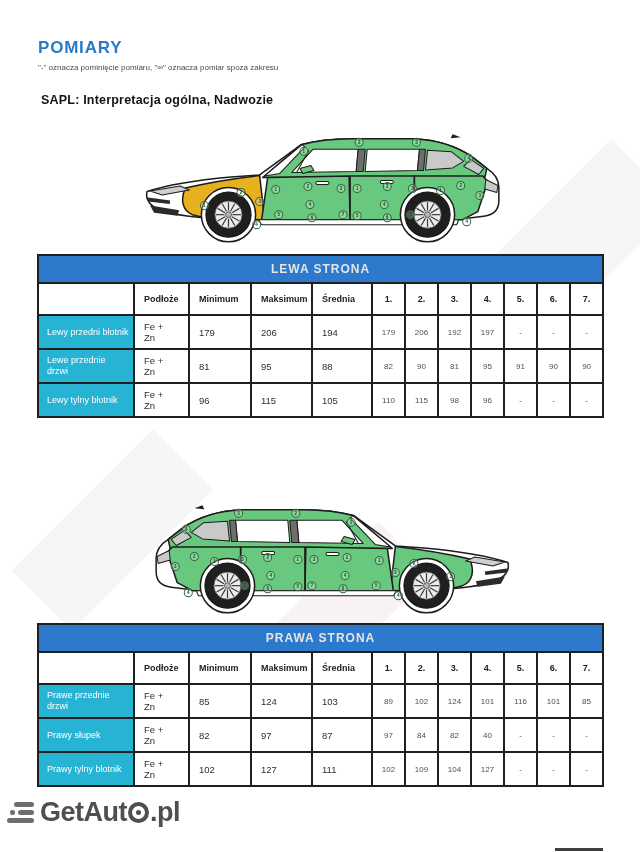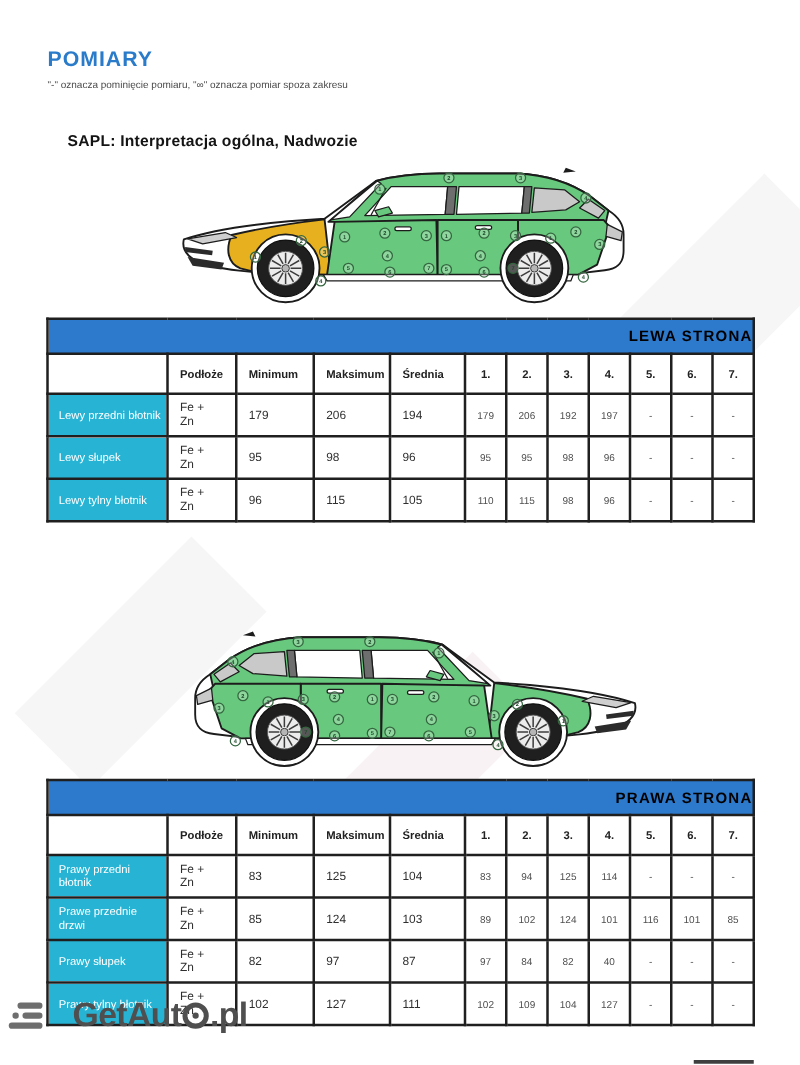--- a/index.html
+++ b/index.html
@@ -9,47 +9,47 @@
   
   .wm{position:absolute;z-index:0;}
   .wm-a{left:495px;top:130px;width:95px;height:290px;background:#eeeeee;transform:rotate(45deg);opacity:.55;}
   .wm-b{left:70px;top:430px;width:85px;height:200px;background:#f0f0f0;transform:rotate(45deg);opacity:.6;}
   .wm-c{left:300px;top:520px;width:75px;height:190px;background:#f5e9ec;transform:rotate(45deg);opacity:.6;}
 
   
   h1.page-title{left:38px;top:38px;margin:0;font-size:17px;font-weight:bold;
       color:#2a7bc9;letter-spacing:.8px;position:absolute;z-index:2;}
   p.note{left:38px;top:63px;margin:0;font-size:8px;color:#4b4b4b;position:absolute;z-index:2;}
-  h2.section{left:38px;top:90px;margin:16px;font-size:12.5px;font-weight:bold;color:#141414;
+  h2.section{left:38px;top:90px;margin:3px;font-size:12.5px;font-weight:bold;color:#141414;
       letter-spacing:.2px;position:absolute;z-index:2;}
 
   
   svg.car{position:absolute;z-index:1;}
   #car-left{left:133px;top:116px;width:392px;height:133px;}
   #car-right{left:130px;top:487px;width:392px;height:133px;}
   .pt{fill:rgba(255,255,255,.25);stroke:#34663f;stroke-width:2;}
   .pt-t{font-family:"Liberation Sans",sans-serif;font-size:9px;font-weight:bold;fill:#1e4a2a;text-anchor:middle;}
 
   
   table.mtable{position:absolute;left:37px;width:565px;border-collapse:collapse;
       table-layout:fixed;background:#fff;z-index:2;}
   table.t1{top:254px;} table.t2{top:623px;}
   .mtable th,.mtable td{border:2px solid #1f1f1f;overflow:hidden;}
-  .mtable th.ttl{background:#2d79cb;color:#000000;font-size:12px;font-weight:bold;
-      letter-spacing:1px;text-align:right;height:22px;padding:2px 0;}
+  .mtable th.ttl{background:#2d79cb;color:#e5e5e5;font-size:12px;font-weight:bold;
+      letter-spacing:1px;text-align:center;height:22px;padding:2px 0;}
   .mtable tr.cols th{height:26px;background:#fff;font-size:9px;font-weight:bold;color:#222;}
   .mtable .c-label{text-align:left;padding:2px 4px 2px 8px;margin-left:27px;}
   .mtable .c-text{text-align:left;padding:2px 13px 2px 9px;}
   .mtable .c-num{text-align:center;padding:2px 0;}
   .mtable tbody td{height:28px;font-size:9.5px;color:#2f2f2f;}
   .mtable tbody td.c-label{background:#27b4d4;color:#fff;font-size:9px;line-height:1.2;}
   .mtable tbody td.c-num{font-size:8px;color:#4f4f4f;}
 
   
-  .logo{left:7px;top:797px;position:absolute;z-index:5;display:flex;align-items:center;gap:24px;}
+  .logo{left:7px;top:797px;position:absolute;z-index:5;display:flex;align-items:center;gap:6px;}
   .logo-bars{display:flex;flex-direction:column;gap:3.5px;align-items:flex-end;width:27px;}
   .logo-bars .bar{height:4.5px;border-radius:2.5px;background:#6e6e6e;}
   .b1{width:20px;} .b3{width:27px;}
   .logo-bars .row{display:flex;gap:3.5px;align-items:center;width:100%;justify-content:flex-end;}
   .logo-bars .dot{width:4.5px;height:4.5px;border-radius:50%;background:#6e6e6e;}
   .b2{width:16px;}
   .logo-text{font-size:27px;font-weight:bold;color:#4f4f4f;letter-spacing:-.5px;display:flex;align-items:center;}
   .o-icon{display:inline-block;width:13px;height:13px;border:4.5px solid #4f4f4f;border-radius:50%;
       position:relative;margin:0 1px;}
   .o-icon::after{content:"";position:absolute;left:50%;top:50%;width:5px;height:5px;margin:-2.5px 0 0 -2.5px;
@@ -231,32 +231,32 @@
         <td class="c-text">194</td>
         <td class="c-num">179</td>
         <td class="c-num">206</td>
         <td class="c-num">192</td>
         <td class="c-num">197</td>
         <td class="c-num">-</td>
         <td class="c-num">-</td>
         <td class="c-num">-</td>
       </tr>
       <tr>
-        <td class="c-label">Lewy słupek</td>
-        <td class="c-text">Fe + Zn</td>
+        <td class="c-label">Lewe przednie drzwi</td>
+        <td class="c-text">Fe + Zn</td>
+        <td class="c-text">81</td>
         <td class="c-text">95</td>
-        <td class="c-text">98</td>
-        <td class="c-text">96</td>
+        <td class="c-text">88</td>
+        <td class="c-num">82</td>
+        <td class="c-num">90</td>
+        <td class="c-num">81</td>
         <td class="c-num">95</td>
-        <td class="c-num">95</td>
-        <td class="c-num">98</td>
-        <td class="c-num">96</td>
-        <td class="c-num">-</td>
-        <td class="c-num">-</td>
-        <td class="c-num">-</td>
+        <td class="c-num">91</td>
+        <td class="c-num">90</td>
+        <td class="c-num">90</td>
       </tr>
       <tr>
         <td class="c-label">Lewy tylny błotnik</td>
         <td class="c-text">Fe + Zn</td>
         <td class="c-text">96</td>
         <td class="c-text">115</td>
         <td class="c-text">105</td>
         <td class="c-num">110</td>
         <td class="c-num">115</td>
         <td class="c-num">98</td>
@@ -355,34 +355,20 @@
         <th class="c-num">2.</th>
         <th class="c-num">3.</th>
         <th class="c-num">4.</th>
         <th class="c-num">5.</th>
         <th class="c-num">6.</th>
         <th class="c-num">7.</th>
       </tr>
   </thead>
   <tbody>
       <tr>
-        <td class="c-label">Prawy przedni błotnik</td>
-        <td class="c-text">Fe + Zn</td>
-        <td class="c-text">83</td>
-        <td class="c-text">125</td>
-        <td class="c-text">104</td>
-        <td class="c-num">83</td>
-        <td class="c-num">94</td>
-        <td class="c-num">125</td>
-        <td class="c-num">114</td>
-        <td class="c-num">-</td>
-        <td class="c-num">-</td>
-        <td class="c-num">-</td>
-      </tr>
-      <tr>
         <td class="c-label">Prawe przednie drzwi</td>
         <td class="c-text">Fe + Zn</td>
         <td class="c-text">85</td>
         <td class="c-text">124</td>
         <td class="c-text">103</td>
         <td class="c-num">89</td>
         <td class="c-num">102</td>
         <td class="c-num">124</td>
         <td class="c-num">101</td>
         <td class="c-num">116</td>

